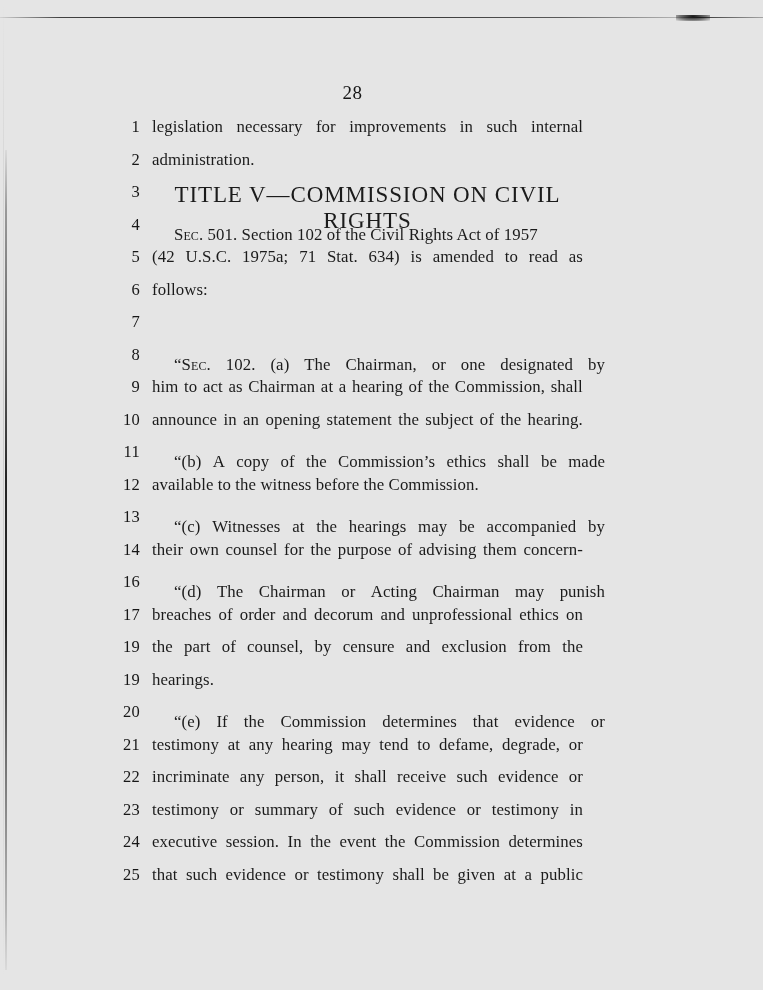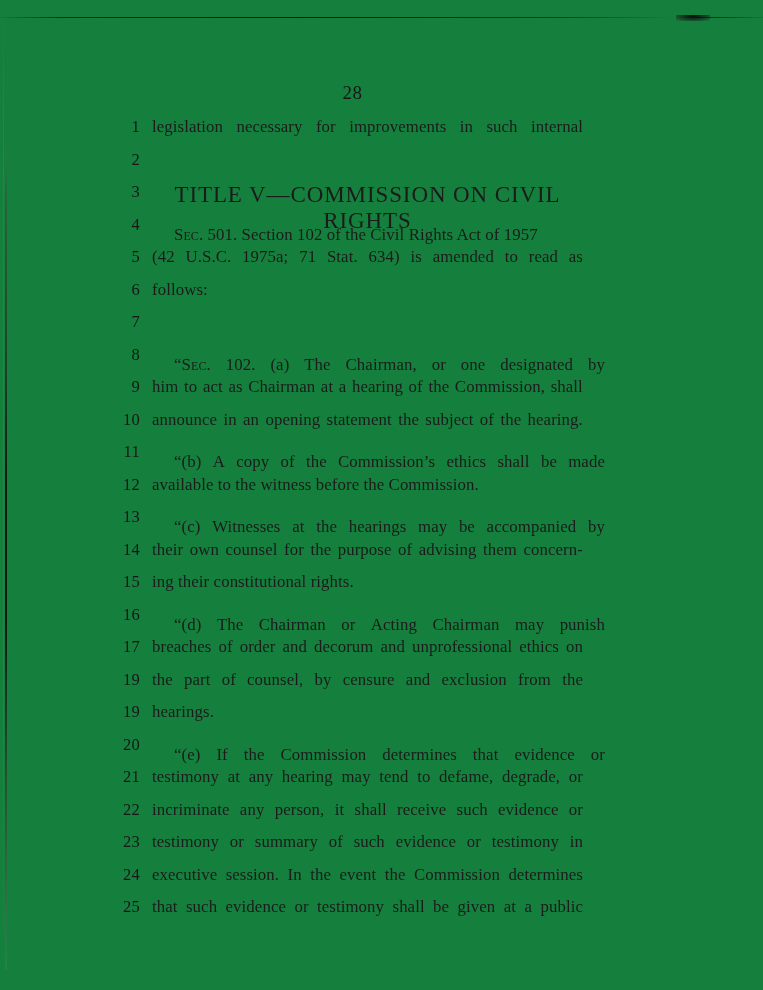--- a/index.html
+++ b/index.html
@@ -7,21 +7,21 @@
     margin: 0;
     padding: 0;
     background: #ffffff;
   }
 
   .page {
     position: relative;
     width: 763px;
     height: 990px;
     margin: 0;
-    background: #15803d;
+    background: #e5e5e5;
     overflow: hidden;
     font-family: "Liberation Serif", "DejaVu Serif", serif;
     color: #1b1b1b;
     -webkit-font-smoothing: antialiased;
   }
 
   
   .scan-edge-top {
     position: absolute;
     left: 0;
@@ -186,20 +186,21 @@
           <span>necessary</span>
           <span>for</span>
           <span>improvements</span>
           <span>in</span>
           <span>such</span>
           <span>internal</span>
         </div>
       </div>
       <div class="line">
         <div class="line-no">2</div>
+        <div class="line-text">administration.</div>
       </div>
       <div class="line">
         <div class="line-no">3</div>
         <div class="line-text center">TITLE V—COMMISSION ON CIVIL RIGHTS</div>
       </div>
       <div class="line">
         <div class="line-no">4</div>
         <div class="line-text ind-para"><span style="font-variant: small-caps;">Sec.</span><span> 501. Section 102 of the Civil Rights Act of 1957</span></div>
       </div>
       <div class="line">
@@ -313,24 +314,20 @@
           <span>for</span>
           <span>the</span>
           <span>purpose</span>
           <span>of</span>
           <span>advising</span>
           <span>them</span>
           <span>concern-</span>
         </div>
       </div>
       <div class="line">
-        <div class="line-no">15</div>
-        <div class="line-text">ing their constitutional rights.</div>
-      </div>
-      <div class="line">
         <div class="line-no">16</div>
         <div class="line-text justify ind-para">
           <span>“(d)</span>
           <span>The</span>
           <span>Chairman</span>
           <span>or</span>
           <span>Acting</span>
           <span>Chairman</span>
           <span>may</span>
           <span>punish</span>

